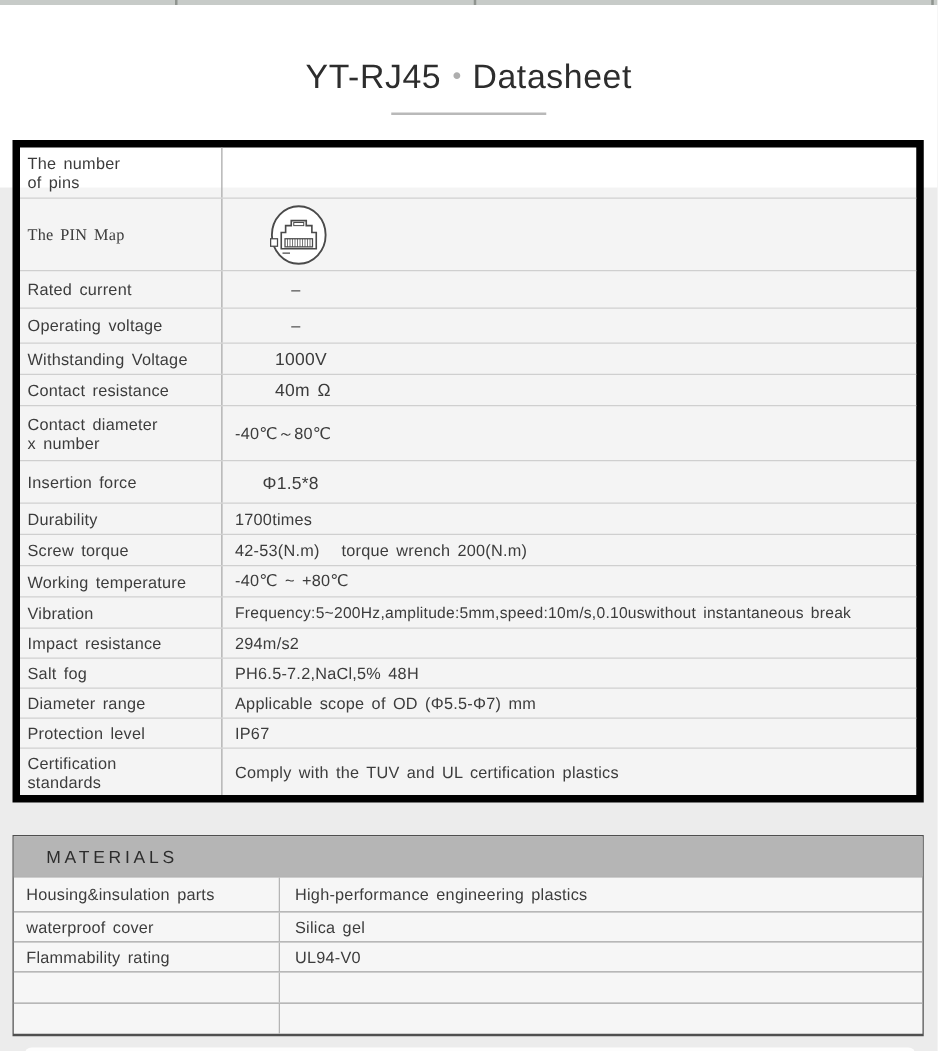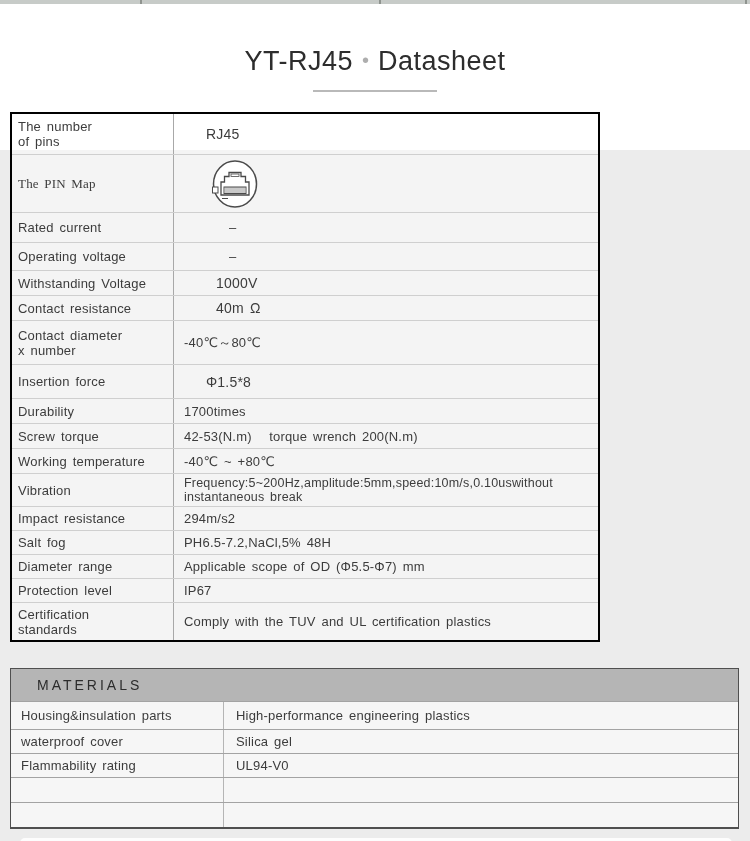--- a/index.html
+++ b/index.html
@@ -14,21 +14,21 @@
   
   .white-band{position:absolute;left:0;top:4px;width:750px;height:146px;background:#ffffff;}
 
   
   .title-wrap{position:absolute;left:0;top:46px;width:750px;text-align:center;color:#2d2d2d;}
   .title-wrap .t{font-size:27px;letter-spacing:0.5px;word-spacing:2px;font-weight:400;}
   .title-wrap .dot{color:#aeaeae;font-size:20px;margin:0 9px;vertical-align:3px;}
   .title-underline{position:absolute;left:50%;top:90px;width:124px;height:2px;background:#b9b9b9;transform:translateX(-50%);}
 
   
-  .spec-table{position:absolute;left:10px;top:112px;width:590px;border:2px solid #000000;background:rgba(255,255,255,0.45);}
+  .spec-table{position:absolute;left:10px;top:112px;width:729px;border:6px solid #000000;background:rgba(255,255,255,0.45);}
   .row{display:flex;align-items:stretch;}
   .row + .row{border-top:1px solid #cfcfcf;}
   .lbl{width:162px;border-right:1px solid #a8a8a8;display:flex;align-items:center;
        padding:2px 4px 2px 6px;font-size:13px;line-height:15px;color:#3c3c3c;
        white-space:pre-line;word-spacing:2px;letter-spacing:0.2px;}
   .val{flex:1;display:flex;align-items:center;padding:2px 6px 2px 10px;font-size:13px;
        color:#3c3c3c;white-space:pre-wrap;word-spacing:2px;letter-spacing:0.2px;}
   .val.ind-a{padding-left:32px;font-size:14px;}
   .val.ind-b{padding-left:42px;font-size:14px;}
   .val.ind-c{padding-left:55px;}
@@ -62,21 +62,20 @@
 
   <div class="title-wrap">
     <span class="t">YT-RJ45</span><span class="dot">•</span><span class="t">Datasheet</span>
   </div>
   <div class="title-underline"></div>
 
   <div class="spec-table">
     <div class="row h40">
       <div class="lbl">The number
 of pins</div>
-      <div class="val ind-a">RJ45</div>
     </div>
     <div class="row h58">
       <div class="lbl">The PIN Map</div>
       <div class="val">
         <svg class="pin-icon" width="50" height="52" viewBox="0 0 50 52">
           <ellipse cx="25" cy="26" rx="21.5" ry="23" fill="#ffffff" stroke="#4a4a4a" stroke-width="1.5"></ellipse>
           <rect x="2.5" y="29" width="5.5" height="6" fill="#ffffff" stroke="#4a4a4a" stroke-width="1"></rect>
           <path d="M11 37 H39 V24 H35.5 V18.5 H31 V14.5 H19 V18.5 H14.5 V24 H11 Z" fill="#ffffff" stroke="#4a4a4a" stroke-width="1.3"></path>
           <rect x="21" y="16" width="8" height="2.5" fill="none" stroke="#4a4a4a" stroke-width="0.8"></rect>
           <rect x="14" y="29" width="22" height="6.5" fill="none" stroke="#4a4a4a" stroke-width="1"></rect>

